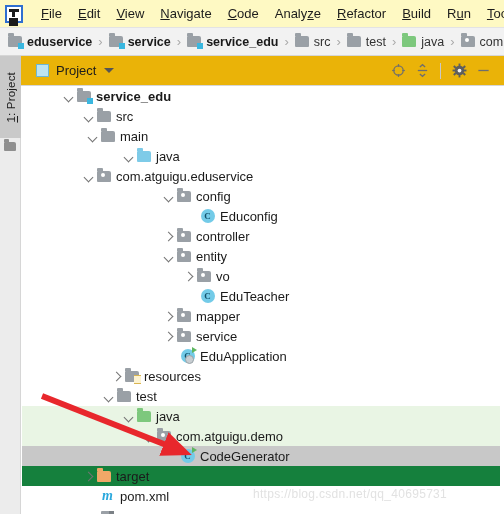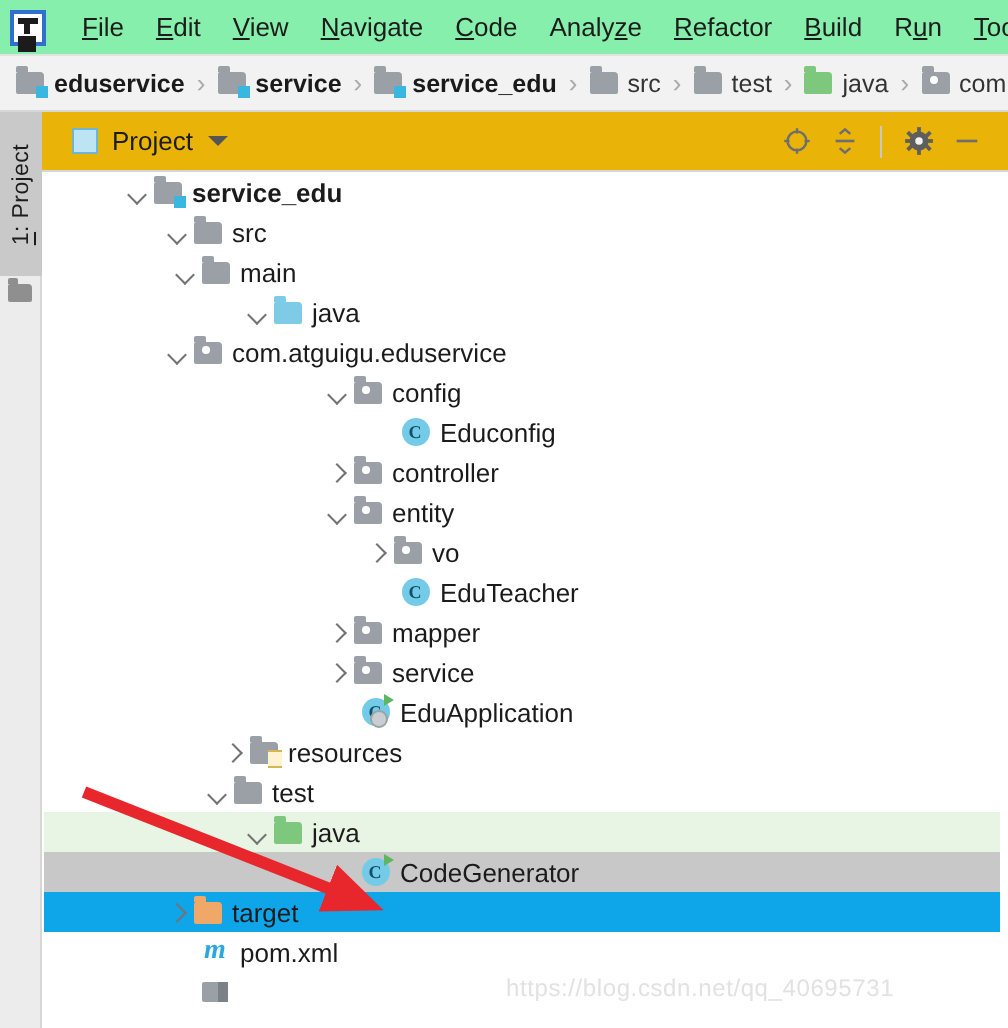--- a/index.html
+++ b/index.html
@@ -8,21 +8,21 @@
     overflow: hidden;
     background: #ffffff;
     font-family: "Liberation Sans", sans-serif;
     -webkit-font-smoothing: antialiased;
   }
   #app { position: relative; width: 504px; height: 514px; }
 
   
   .menubar {
     height: 28px;
-    background: #86efac;
+    background: #fef9c3;
     display: flex;
     align-items: center;
     padding-left: 5px;
     border-bottom: 1px solid #e3e3e3;
   }
   .ij-logo {
     width: 18px; height: 18px;
     background: #ffffff;
     border: 2px solid #2f6fd0;
     margin-right: 10px;
@@ -174,21 +174,21 @@
   }
   .row {
     position: relative;
     height: 20px;
     display: flex; align-items: center;
     white-space: nowrap;
     cursor: default;
   }
   .row.hl-green    { background: #e9f5e4; }
   .row.hl-selected { background: #c8c8c8; }
-  .row.hl-cream    { background: #0ea5e9; }
+  .row.hl-cream    { background: #15803d; }
 
   .arrow {
     width: 13px; height: 13px;
     position: relative;
     flex: 0 0 auto;
   }
   .arrow.down::after {
     content:""; position:absolute; left:3px; top:4px;
     width:6px; height:6px;
     border-right: 1.6px solid #737373;
@@ -527,20 +527,27 @@
     </div>
 
     <div class="row hl-green" style="padding-left:100px">
       <span class="arrow down"></span>
       <span class="icon-slot">
           <span class="fi fi-green"></span>
         </span>
       <span class="label">java</span>
     </div>
 
+    <div class="row hl-green" style="padding-left:120px">
+      <span class="arrow down"></span>
+      <span class="icon-slot">
+          <span class="fi fi-grey fi-pkg"></span>
+        </span>
+      <span class="label">com.atguigu.demo</span>
+    </div>
 
     <div class="row hl-selected" style="padding-left:157px">
       <span class="icon-slot">
           <span class="ic-class runnable">C</span>
         </span>
       <span class="label">CodeGenerator</span>
     </div>
 
     <div class="row hl-cream" style="padding-left:60px">
       <span class="arrow right"></span>

